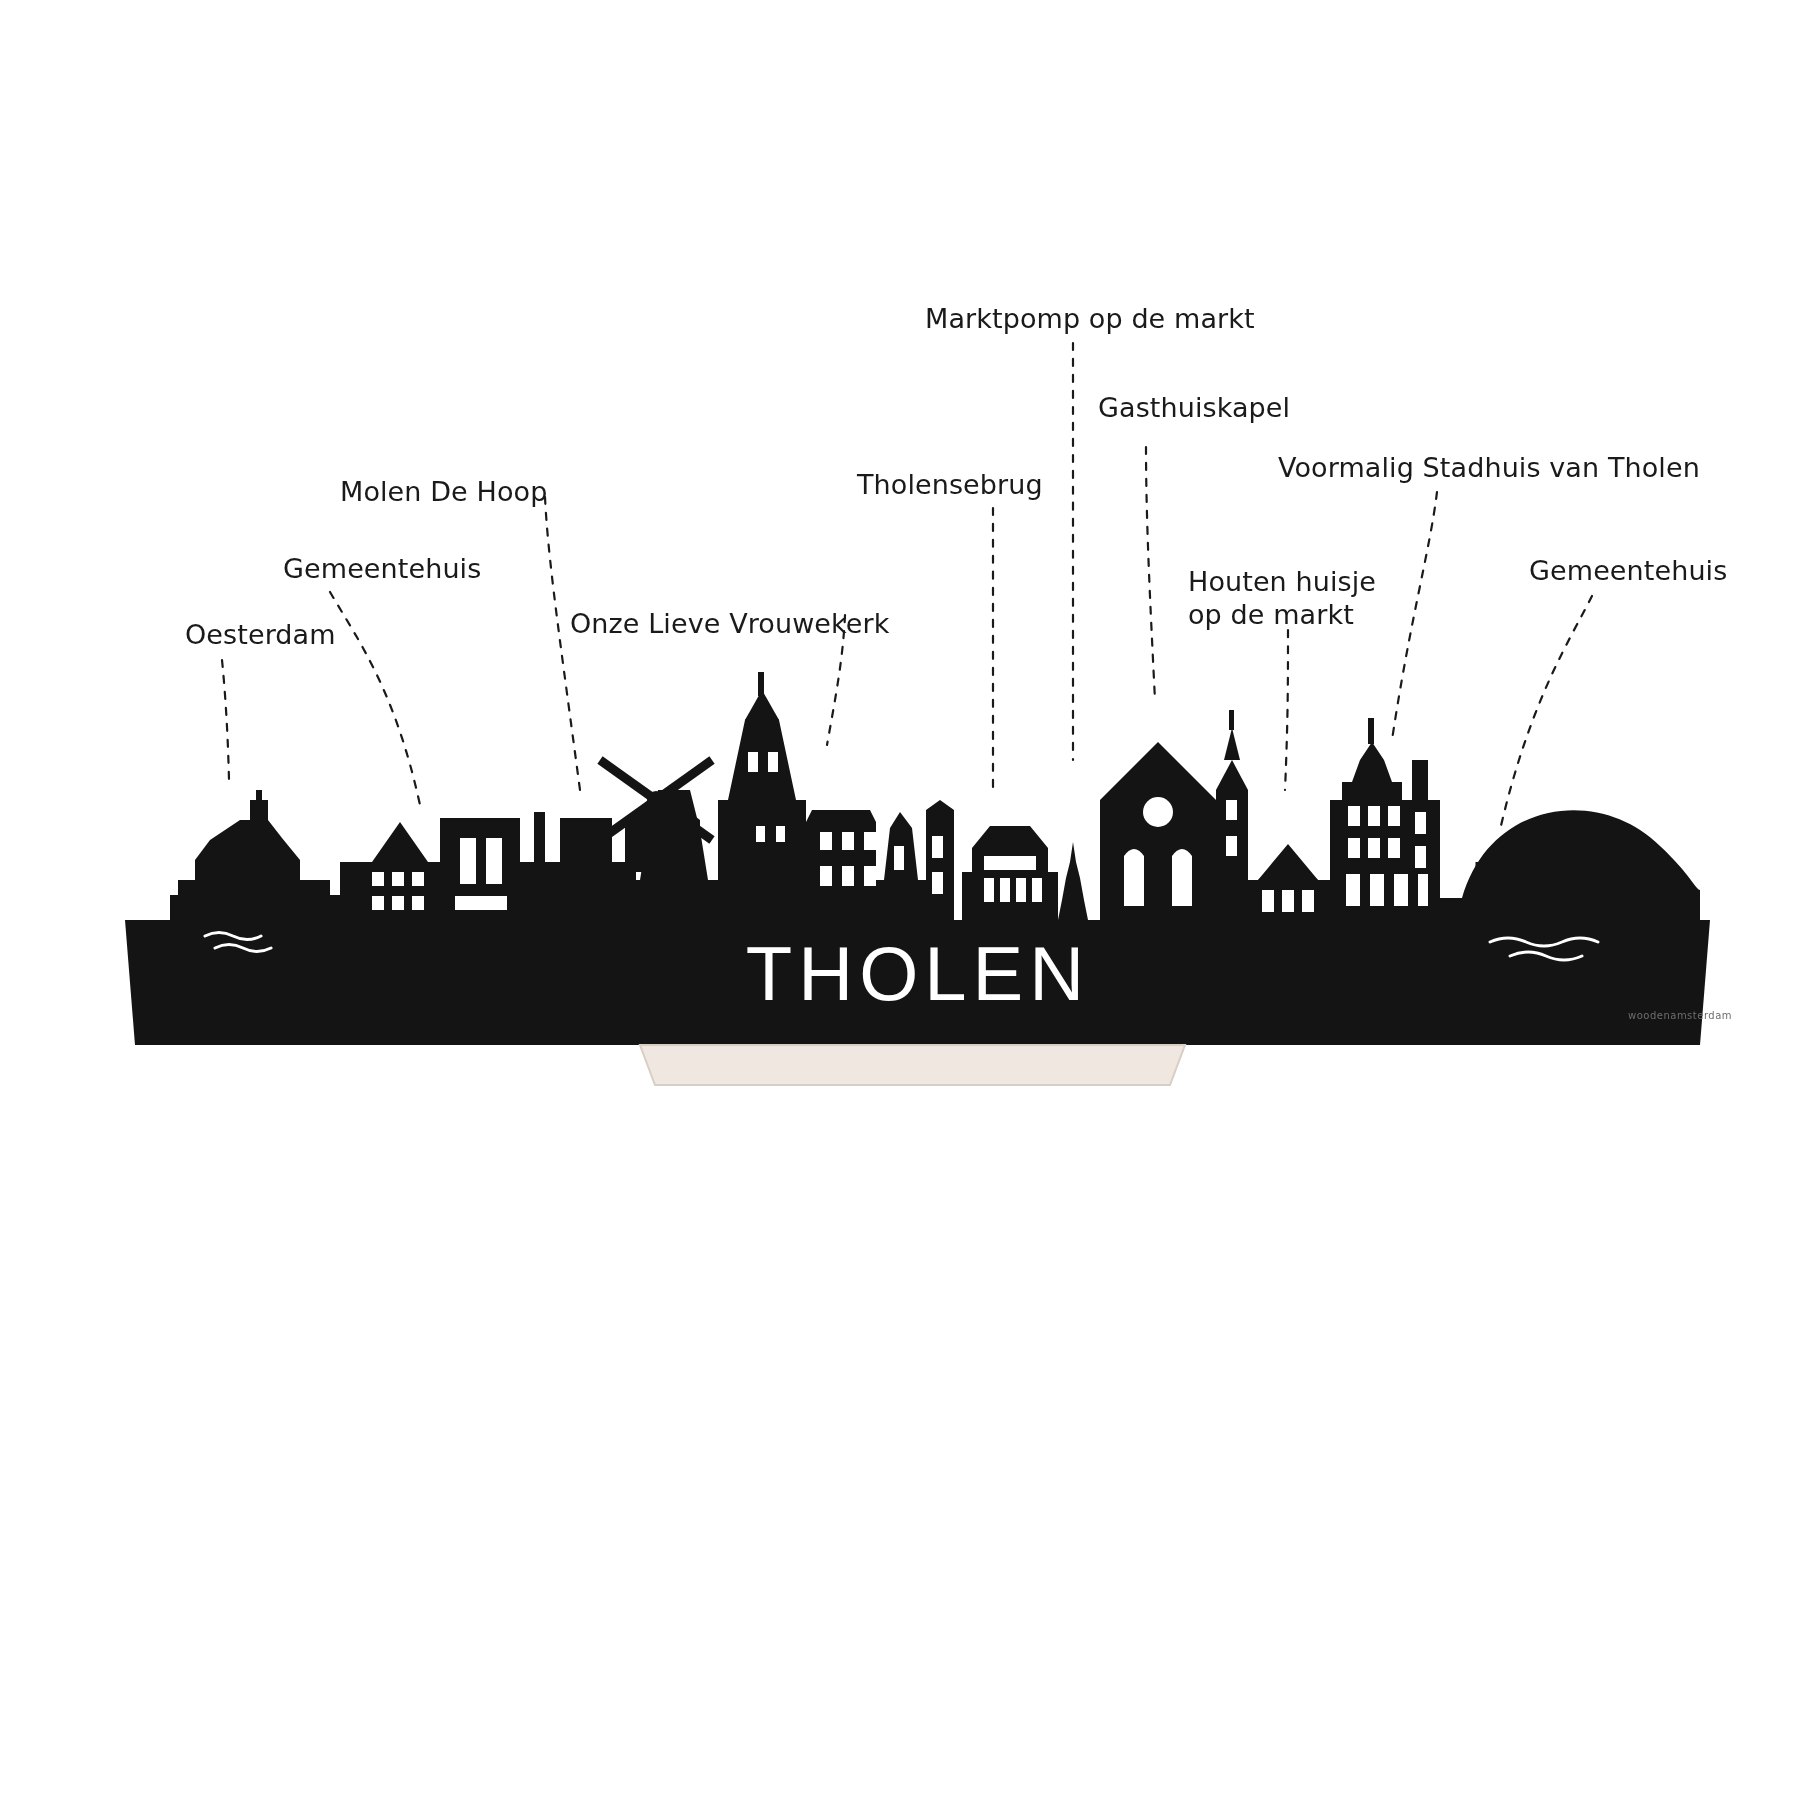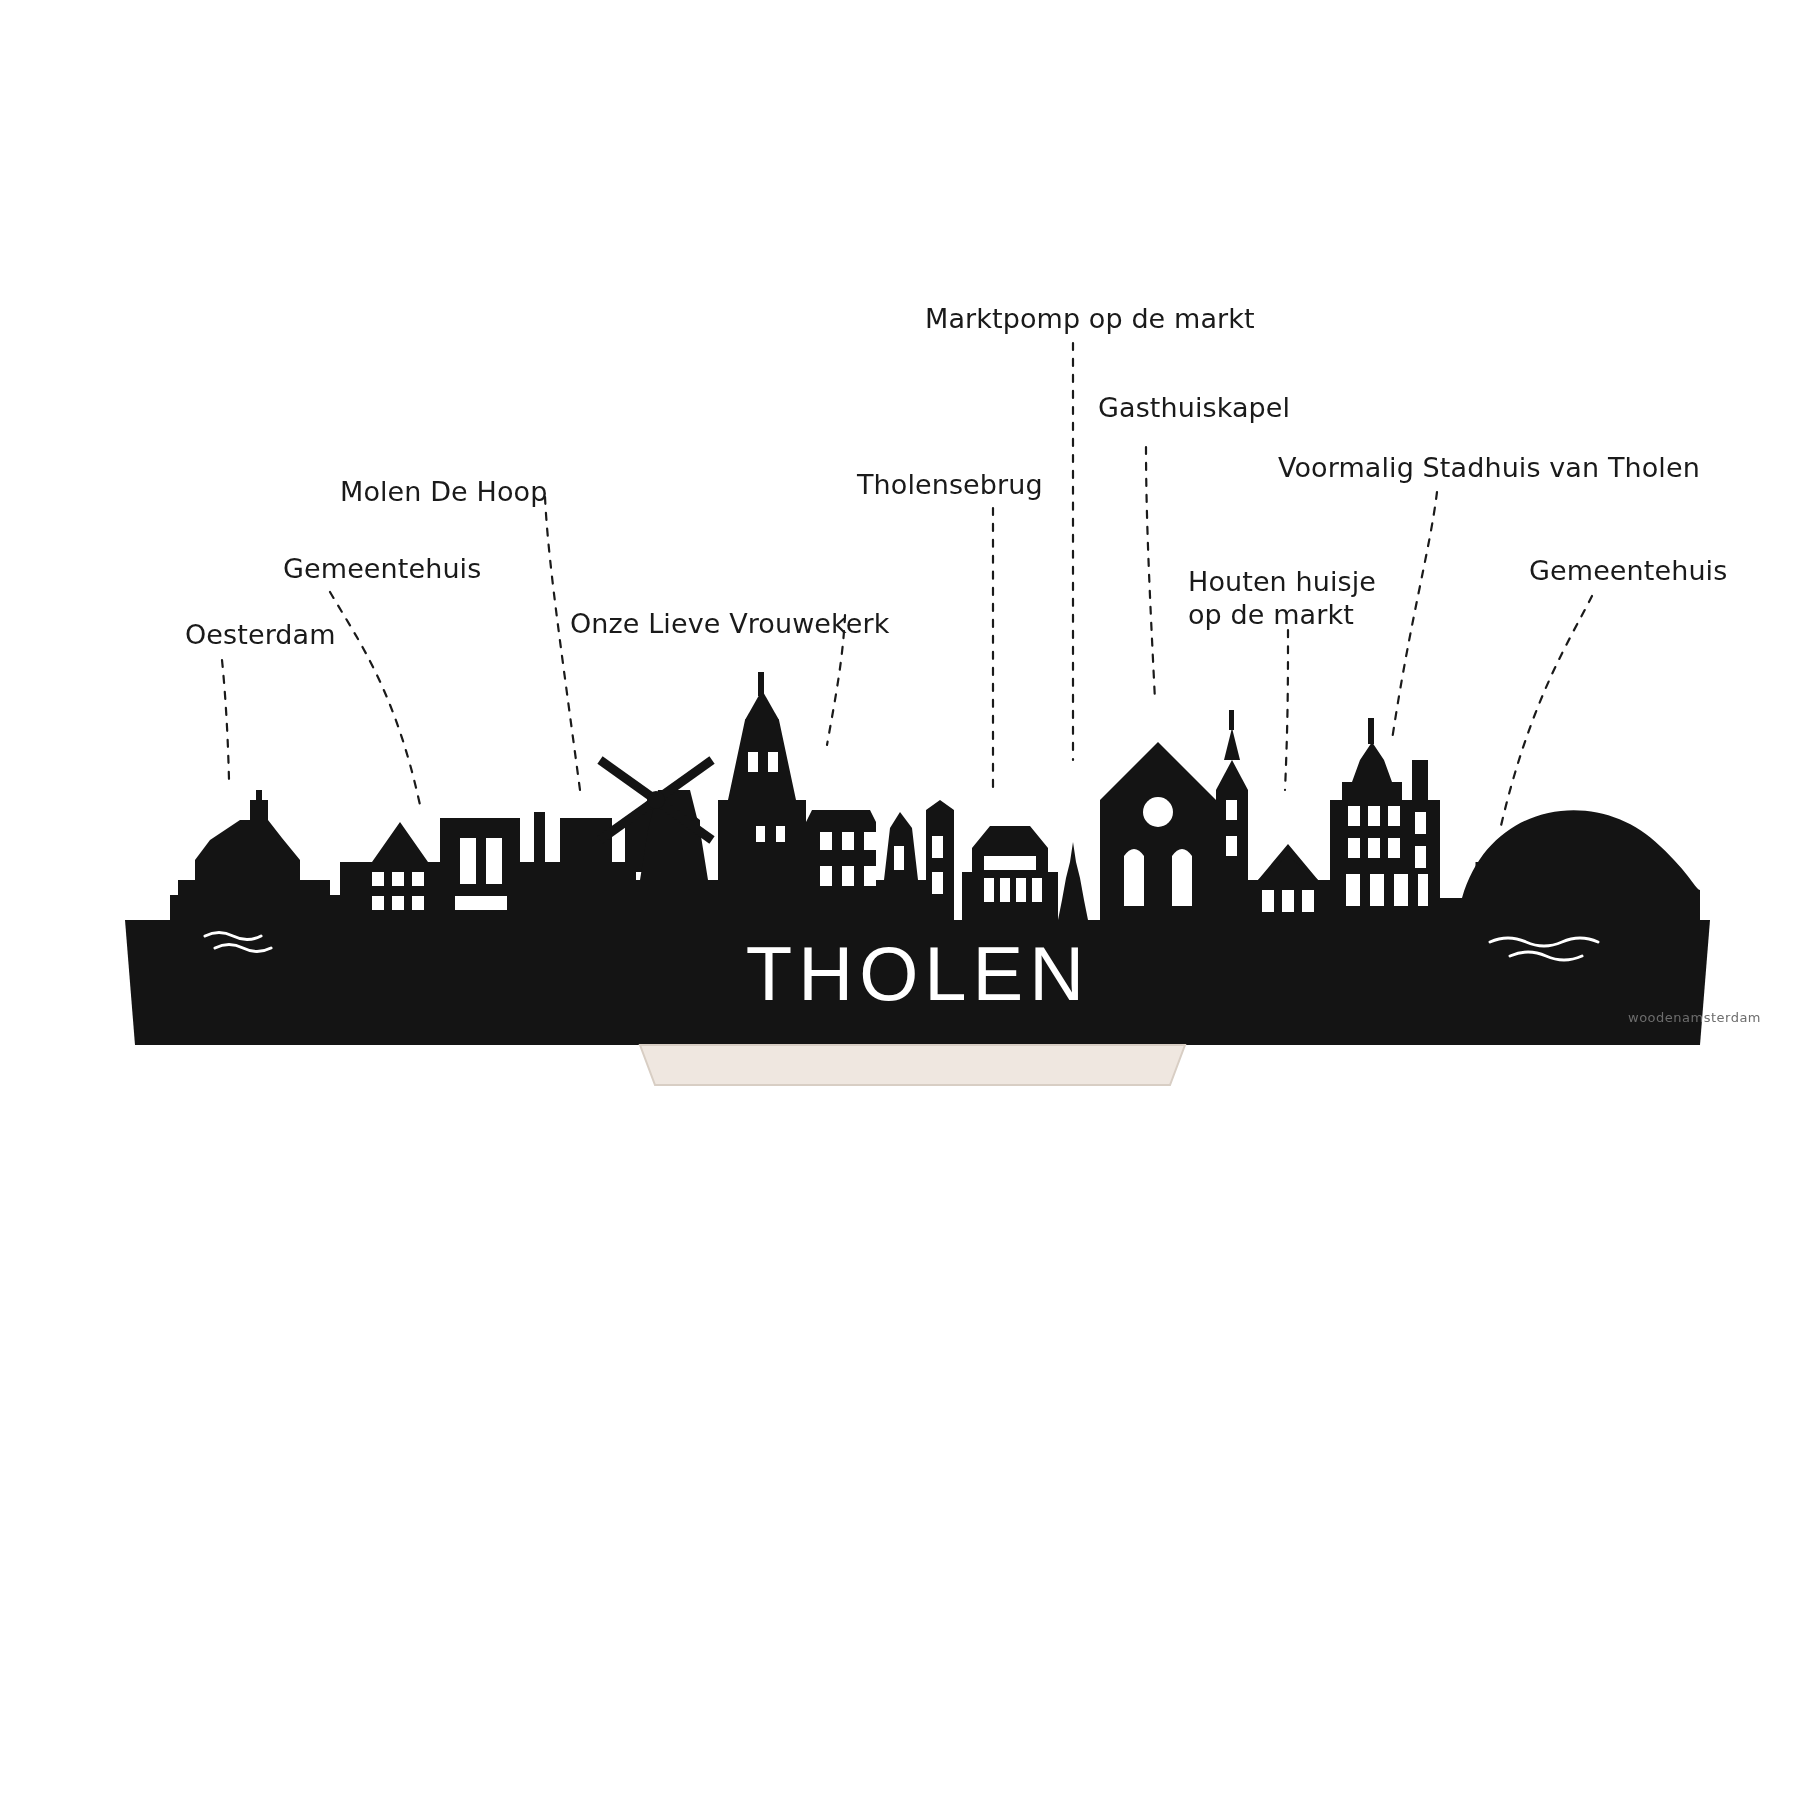--- a/index.html
+++ b/index.html
@@ -32,21 +32,21 @@
     font-size: 27px;
     color: #1a1a1a;
     white-space: pre;
     line-height: 1.22;
     letter-spacing: 0.1px;
   }
   .label.center { transform: translateX(-50%); }
   .label.left   { text-align: right; }
   .watermark {
     position: absolute;
-    font-size: 13px;
+    font-size: 10px;
     color: #6d6d6d;
     letter-spacing: 0.5px;
     font-family: "DejaVu Sans", sans-serif;
   }
 </style>
 </head>
 <body>
 
 <div id="stage">
 

